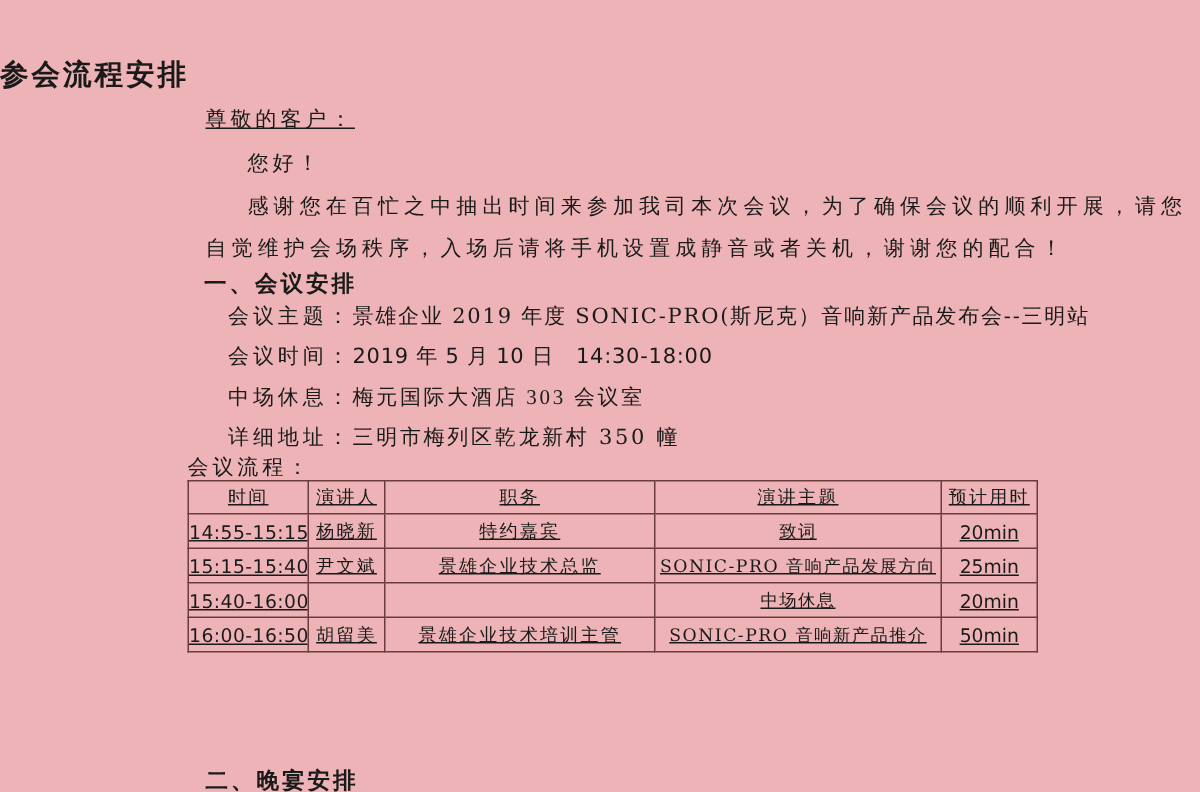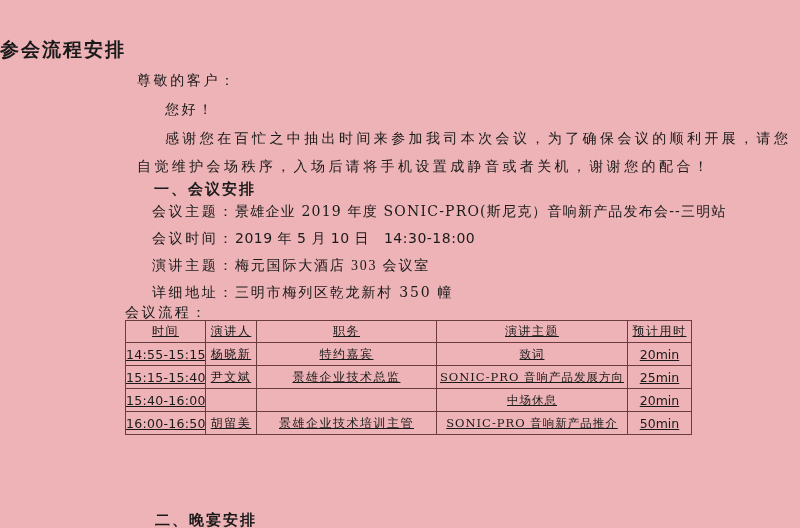--- a/index.html
+++ b/index.html
@@ -11,21 +11,21 @@
     position:relative;
   }
   .abs { position:absolute; white-space:nowrap; }
   .title {
     left:0; width:800px; top:37px; text-align:left;
     font-size:19px; font-weight:bold; letter-spacing:2px;
     font-family: "DejaVu Sans", sans-serif;
   }
   .txt { font-size:14px; letter-spacing:2.6px; line-height:20px; }
   .head { font-size:15px; font-weight:bold; letter-spacing:2px; line-height:20px;
-          font-family: "DejaVu Sans", sans-serif; margin-left: 18px; }
+          font-family: "DejaVu Sans", sans-serif; }
   .num { font-family: "DejaVu Sans", sans-serif; letter-spacing:0.5px; }
   table.sched {
     position:absolute; left:125px; top:320px; width:566px;
     border-collapse:collapse; table-layout:fixed;
     font-size:12px;
     text-decoration:underline;
   }
   table.sched td, table.sched th {
     border:1px solid #6a3c3e; text-align:center; padding:0; font-weight:normal;
     white-space:nowrap; overflow:hidden;
@@ -35,35 +35,35 @@
   table.sched td.time { font-family:"DejaVu Sans", sans-serif; letter-spacing:0.3px; font-size:12.5px; }
   table.sched td.dur { font-family:"DejaVu Sans", sans-serif; letter-spacing:0; font-size:12.5px; }
   table.sched td.topic { font-size:11.5px; letter-spacing:1px; }
   table.sched tr.first td { height:27px; }
 </style>
 </head>
 <body>
 
 <div class="abs title">参会流程安排</div>
 
-<div class="abs txt" style="left:137px; top:70px;">尊敬的客户：</div>
+<div class="abs txt" style="left:137px; top:70px;text-decoration:underline;">尊敬的客户：</div>
 <div class="abs txt" style="left:165px; top:99px;">您好！</div>
 <div class="abs txt" style="left:165px; top:128px; letter-spacing:3.4px;">感谢您在百忙之中抽出时间来参加我司本次会议，为了确保会议的顺利开展，请您</div>
 <div class="abs txt" style="left:137px; top:156px; letter-spacing:3.4px;">自觉维护会场秩序，入场后请将手机设置成静音或者关机，谢谢您的配合！</div>
 
 <div class="abs head" style="left:136px; top:179px;">一、会议安排</div>
 
 <div class="abs txt" style="left:152px; top:201px;">
   <span>会议主题：</span><span style="letter-spacing:1.2px;margin-top:45px;">景雄企业 2019 年度 SONIC-PRO(斯尼克）音响新产品发布会--三明站</span>
 </div>
 <div class="abs txt" style="left:152px; top:228px;">
   <span>会议时间：</span><span class="num" style="font-size:14px; white-space:pre;">2019 年 5 月 10 日   14:30-18:00</span>
 </div>
 <div class="abs txt" style="left:152px; top:255px;">
-  <span>演讲主题：</span><span style="letter-spacing:1.8px;font-family:Liberation Serif, serif;">梅元国际大酒店 303 会议室</span>
+  <span>中场休息：</span><span style="letter-spacing:1.8px;font-family:Liberation Serif, serif;">梅元国际大酒店 303 会议室</span>
 </div>
 <div class="abs txt" style="left:152px; top:282px;">
   <span>详细地址：</span><span style="letter-spacing:1.8px;">三明市梅列区乾龙新村 350 幢</span>
 </div>
 
 <div class="abs txt" style="left:125px; top:302px;">会议流程：</div>
 
 <table class="sched">
   <colgroup>
     <col style="width:80px">

